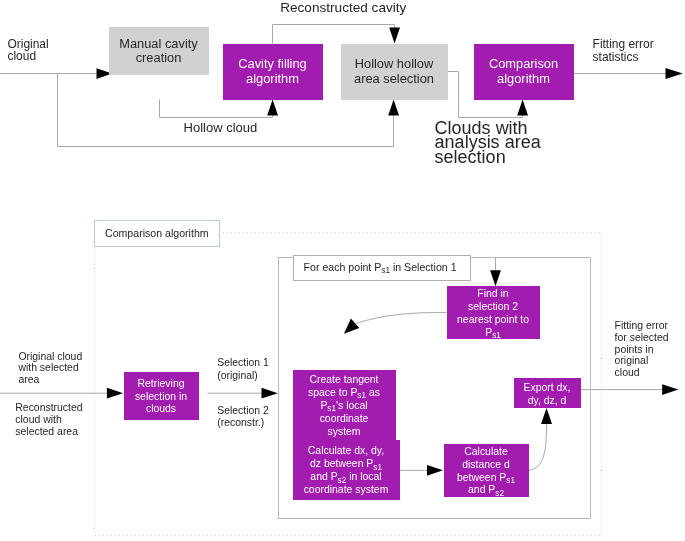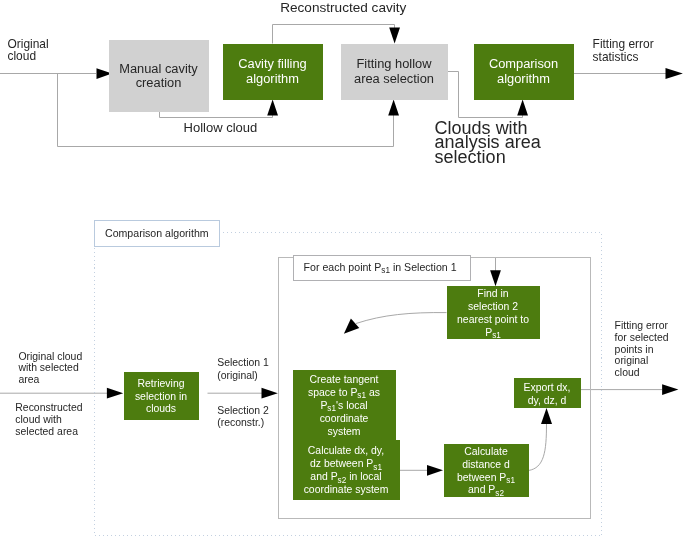--- a/index.html
+++ b/index.html
@@ -7,21 +7,21 @@
   body{width:685px;height:541px;overflow:hidden;
        font-family:"Liberation Sans",sans-serif;
        -webkit-font-smoothing:antialiased;}
   #stage{position:relative;width:685px;height:541px;background:#fff;}
   svg.wires{position:absolute;left:0;top:0;width:685px;height:541px;pointer-events:none;}
 
   .node{position:absolute;box-sizing:border-box;display:flex;align-items:center;
         justify-content:center;text-align:center;}
   .node .t{display:block;width:100%;white-space:pre-line;}
   .grey{background:#d1d1d1;color:#262626;}
-  .blue{background:#4d7c0f;color:#ffffff;}
+  .blue{background:#a21caf;color:#ffffff;}
 
   
   .top .node{font-size:12.85px;line-height:14.1px;}
   .lbl-top{position:absolute;color:#262626;font-size:12.85px;line-height:14.4px;
            white-space:pre-line;}
 
   
   .low .node{font-size:10.45px;line-height:12.95px;padding-top:3px;}
   .lbl-low{position:absolute;color:#262626;font-size:10.45px;line-height:11.75px;
            white-space:pre-line;}
@@ -77,32 +77,32 @@
       <polygon points="662.1,384.2 678.4,389.6 662.1,395"></polygon>
       <polygon points="343.9,333.7 350.9,318.6 359.3,327.9"></polygon>
     </g>
   </svg>
 
   <div class="top">
 
     <div class="lbl-top" style="left:7.5px;top:37.8px;font-size:11.95px;line-height:12.5px;">Original
 cloud</div>
 
-    <div class="node grey" style="left:108.5px;top:40px;width:100px;height:72px;">
+    <div class="node grey" style="left:108.5px;top:27px;width:100px;height:48px;">
       <span class="t">Manual cavity
 creation</span>
     </div>
 
     <div class="node blue" style="left:222.5px;top:43.5px;width:100px;height:56px;">
       <span class="t">Cavity filling
 algorithm</span>
     </div>
 
     <div class="node grey" style="left:340.5px;top:43.5px;width:107px;height:56px;">
-      <span class="t">Fitting hollow
+      <span class="t">Hollow hollow
 area selection</span>
     </div>
 
     <div class="node blue" style="left:473.5px;top:43.5px;width:100px;height:56px;">
       <span class="t">Comparison
 algorithm</span>
     </div>
 
     <div class="lbl-top" style="left:280.2px;top:0.5px;font-size:13.6px;">Reconstructed cavity</div>
 

